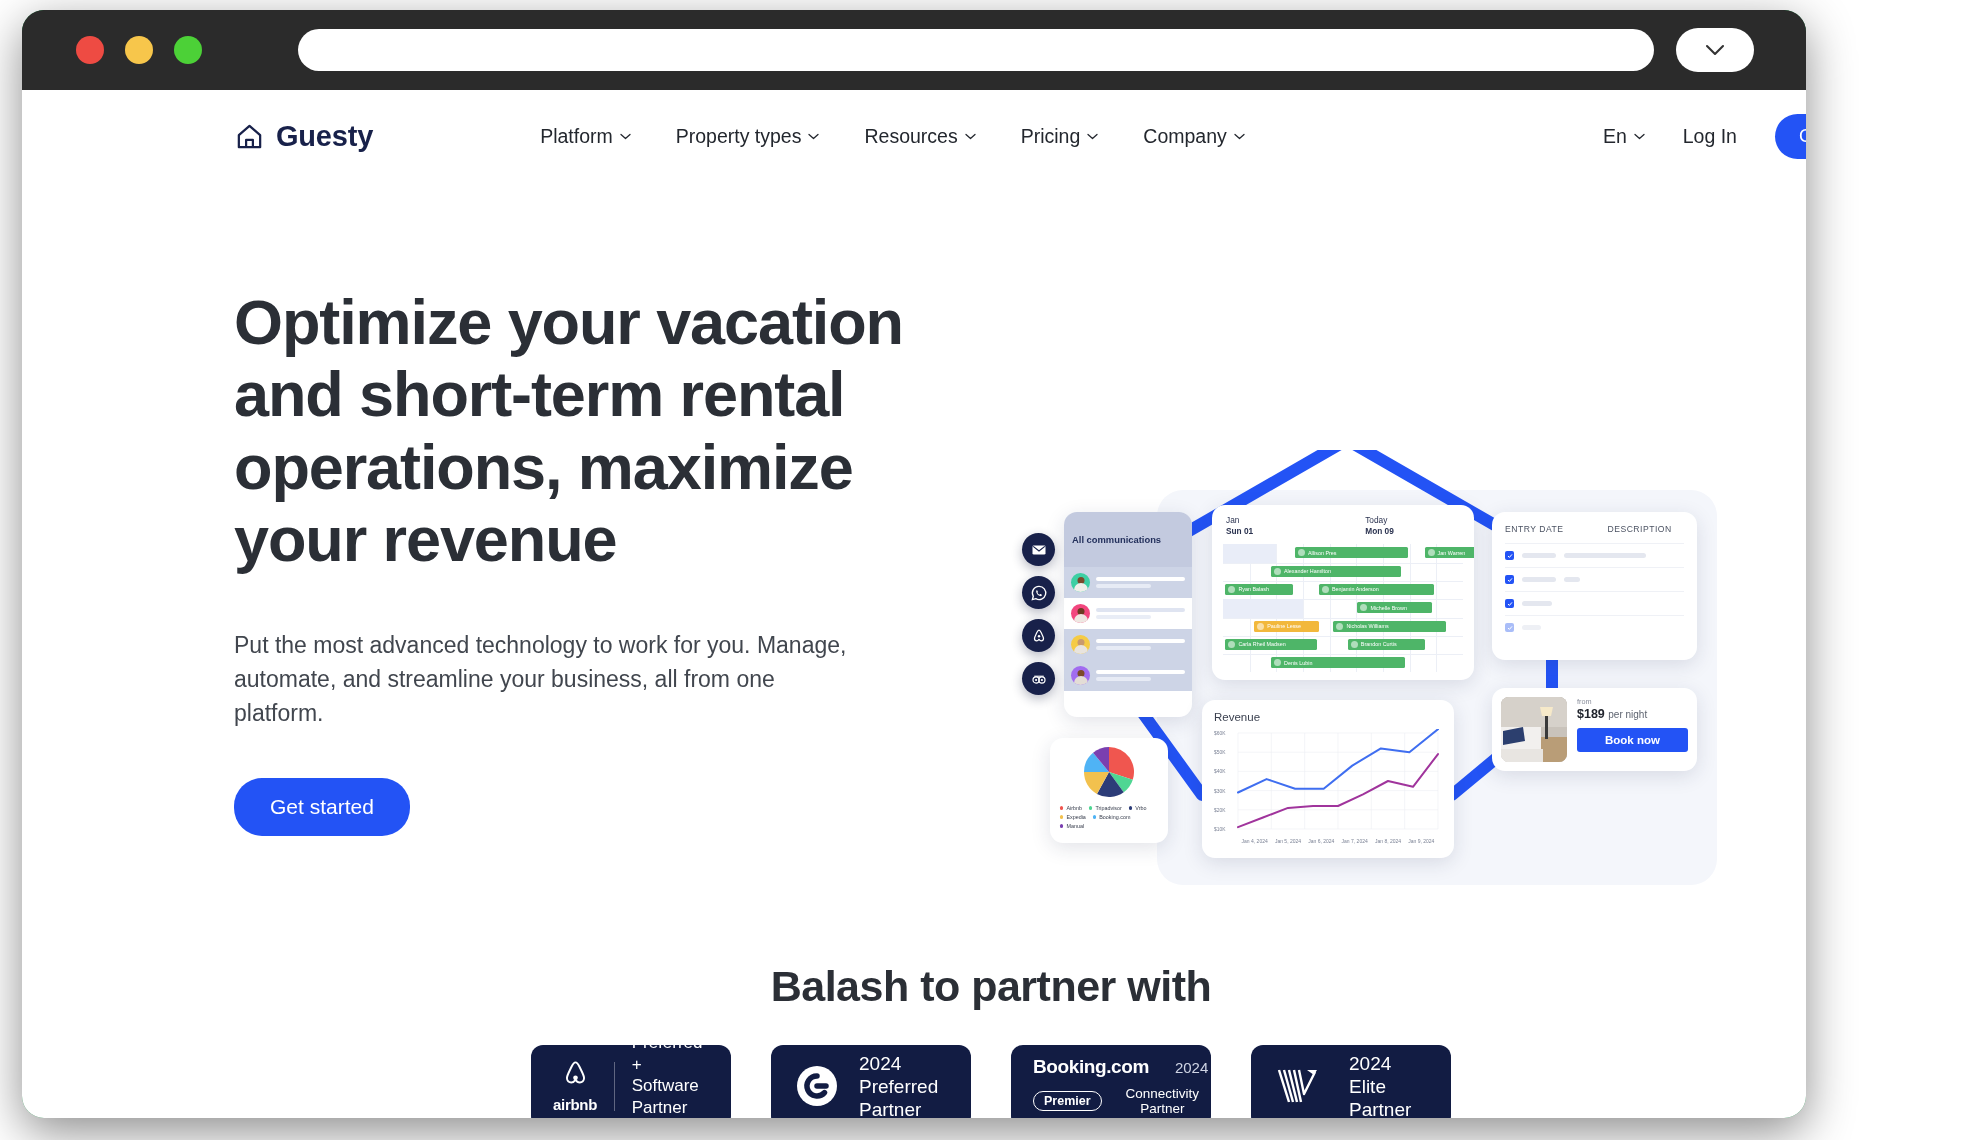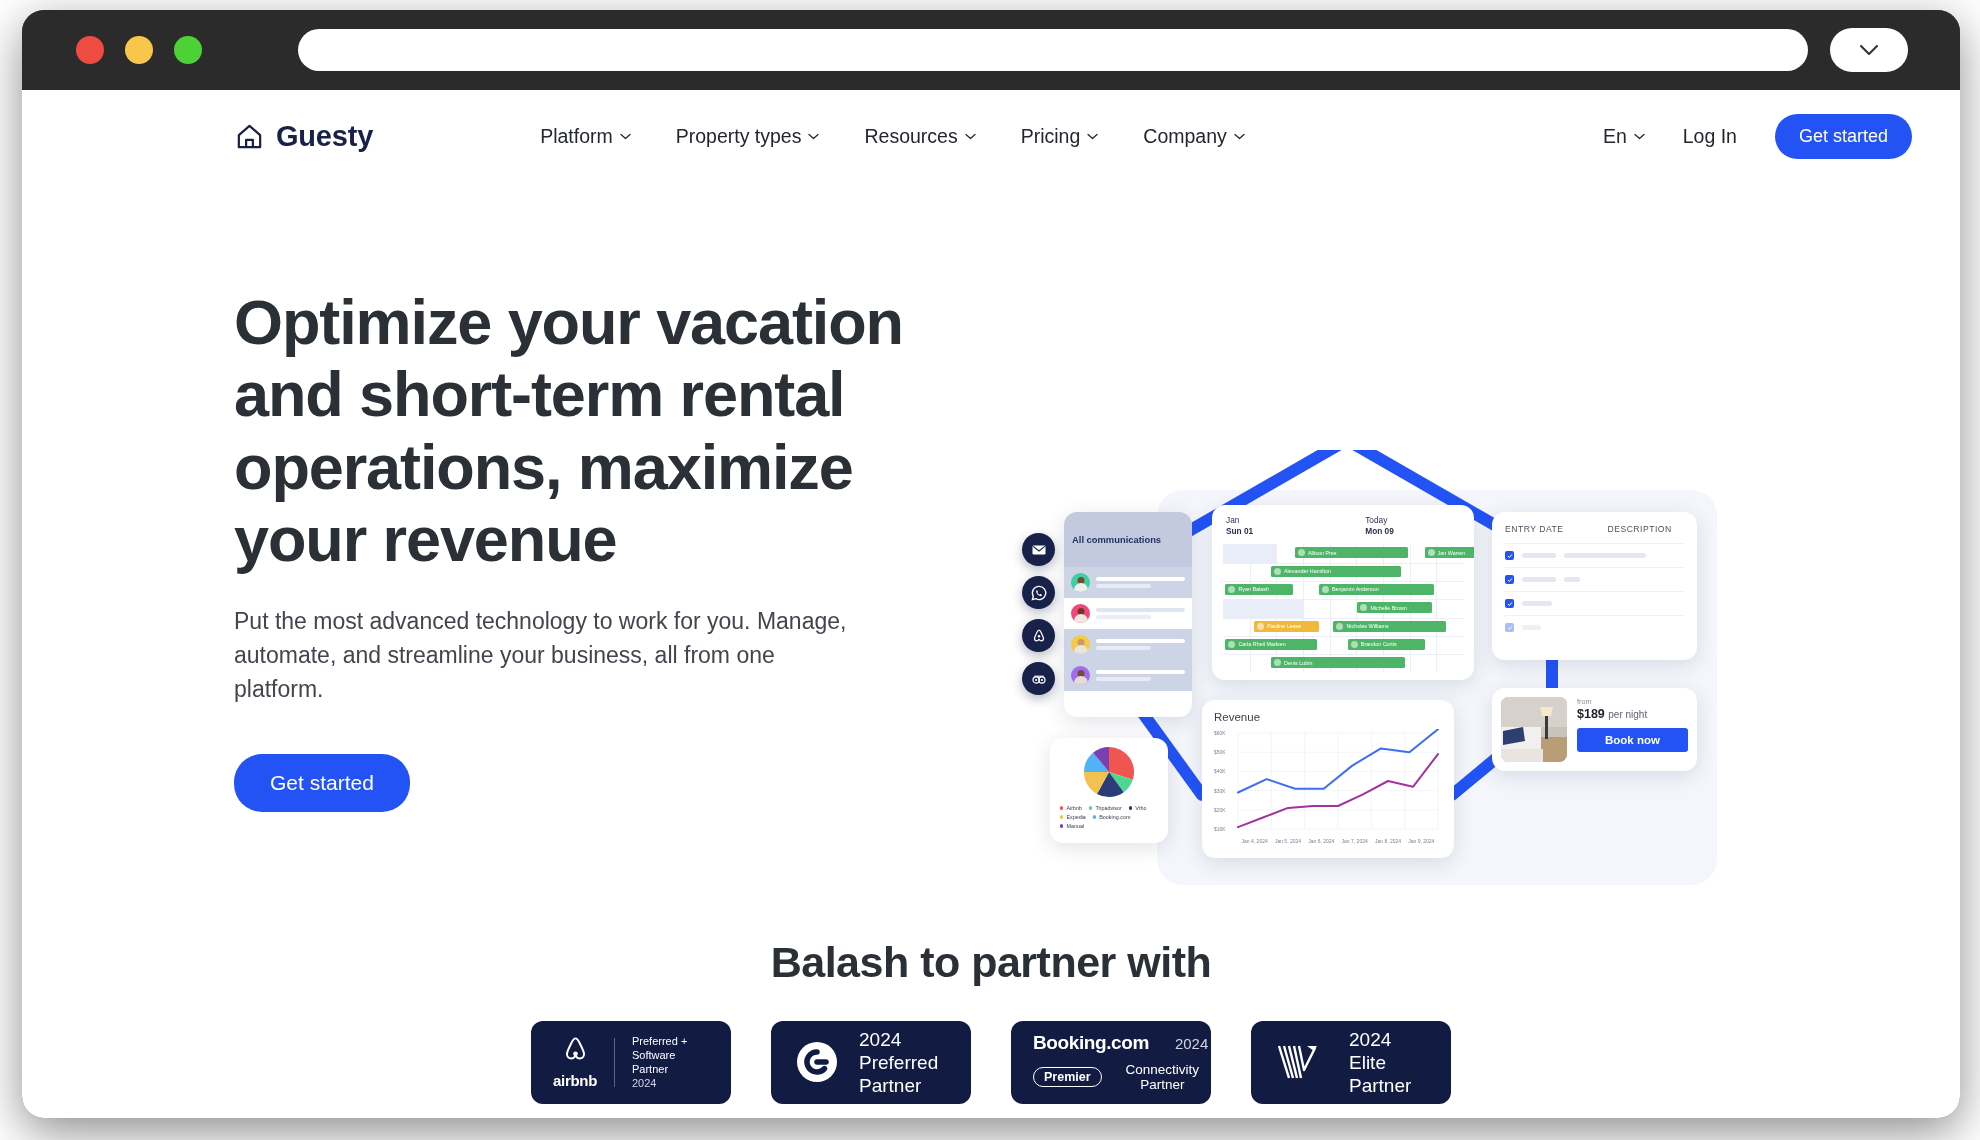--- a/index.html
+++ b/index.html
@@ -10,21 +10,21 @@
     background: #ffffff;
     font-family: "Liberation Sans", sans-serif;
     overflow: hidden;
   }
 
   
   #browser-window {
     position: absolute;
     left: 22px;
     top: 10px;
-    width: 1938px;
+    width: 1784px;
     height: 1108px;
     border-radius: 22px;
     background: #15803d;
     box-shadow: 0 14px 48px rgba(0,0,0,.45);
     overflow: hidden;
   }
 
   #title-bar {
     height: 80px;
     background: #2b2b2b;
@@ -132,21 +132,21 @@
 
   #hero-title {
     font-size: 63px;
     line-height: 1.15;
     font-weight: 700;
     color: #2b2f36;
     letter-spacing: -1.1px;
   }
 
   #hero-sub {
-    margin-top: 28px;
+    margin-top: 52px;
     font-size: 23px;
     line-height: 1.48;
     color: #41464e;
     max-width: 625px;
   }
 
   #hero-cta {
     margin-top: 48px;
     background: #2353f5;
     color: #ffffff;
@@ -302,21 +302,21 @@
     display: flex; align-items: center;
     padding: 0 22px;
     color: #ffffff;
   }
 
   #badge-airbnb { width: 200px; gap: 0; }
   .airbnb-mark { display: flex; flex-direction: column; align-items: center; gap: 3px; padding-right: 17px; }
   .airbnb-mark svg { width: 35px; height: 34px; }
   .airbnb-word { font-size: 15px; font-weight: 700; letter-spacing: -.3px; }
   .badge-divider { width: 1px; align-self: stretch; margin: 17px 0; background: rgba(255,255,255,.33); }
-  #airbnb-text { padding-left: 17px; font-size: 11px; line-height: 1.28; text-align: left; }
+  #airbnb-text { padding-left: 17px; font-size: 17px; line-height: 1.28; text-align: left; }
   #airbnb-text .yr { color: #cfd4e4; }
 
   #badge-expedia { width: 200px; gap: 18px; }
   #badge-expedia svg { width: 48px; height: 48px; flex: none; }
   #expedia-text { font-size: 19px; line-height: 1.22; text-align: left; }
 
   #badge-booking { width: 200px; flex-direction: column; align-items: flex-start; justify-content: center; gap: 8px; }
   #booking-top { display: flex; align-items: baseline; gap: 26px; }
   #booking-word { font-size: 19px; font-weight: 700; letter-spacing: -.4px; }
   #booking-year { font-size: 15px; color: #cfd4e4; }

